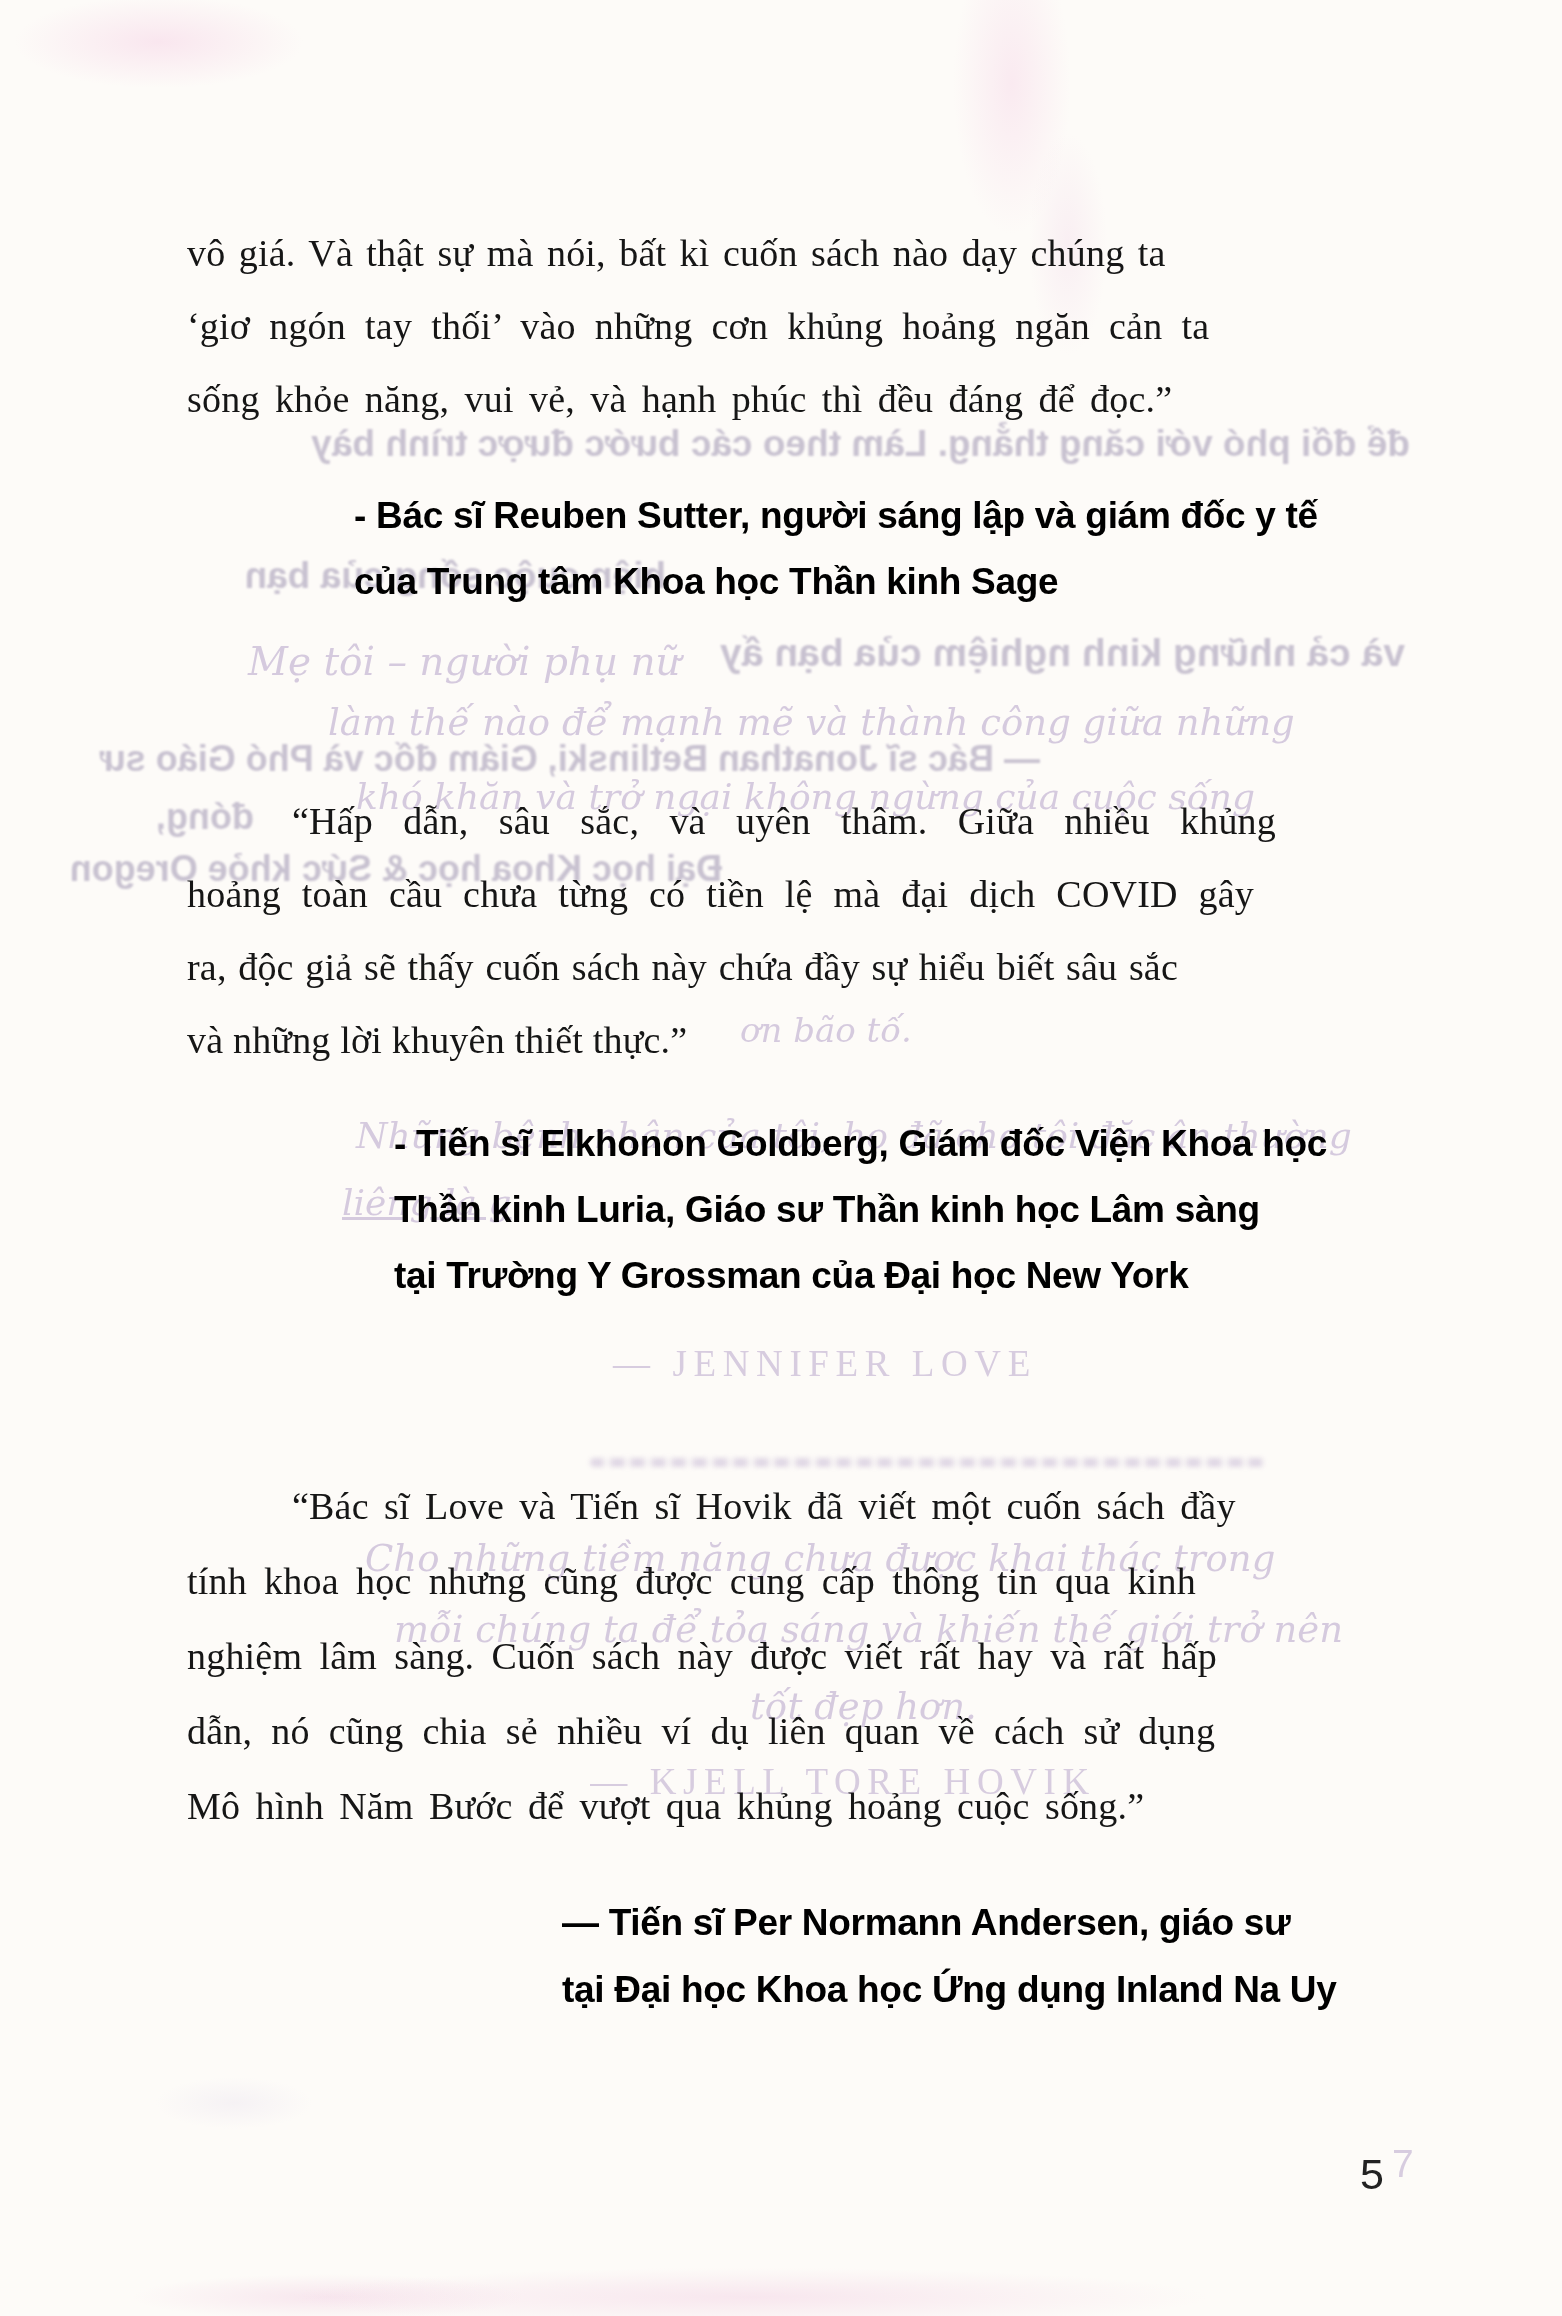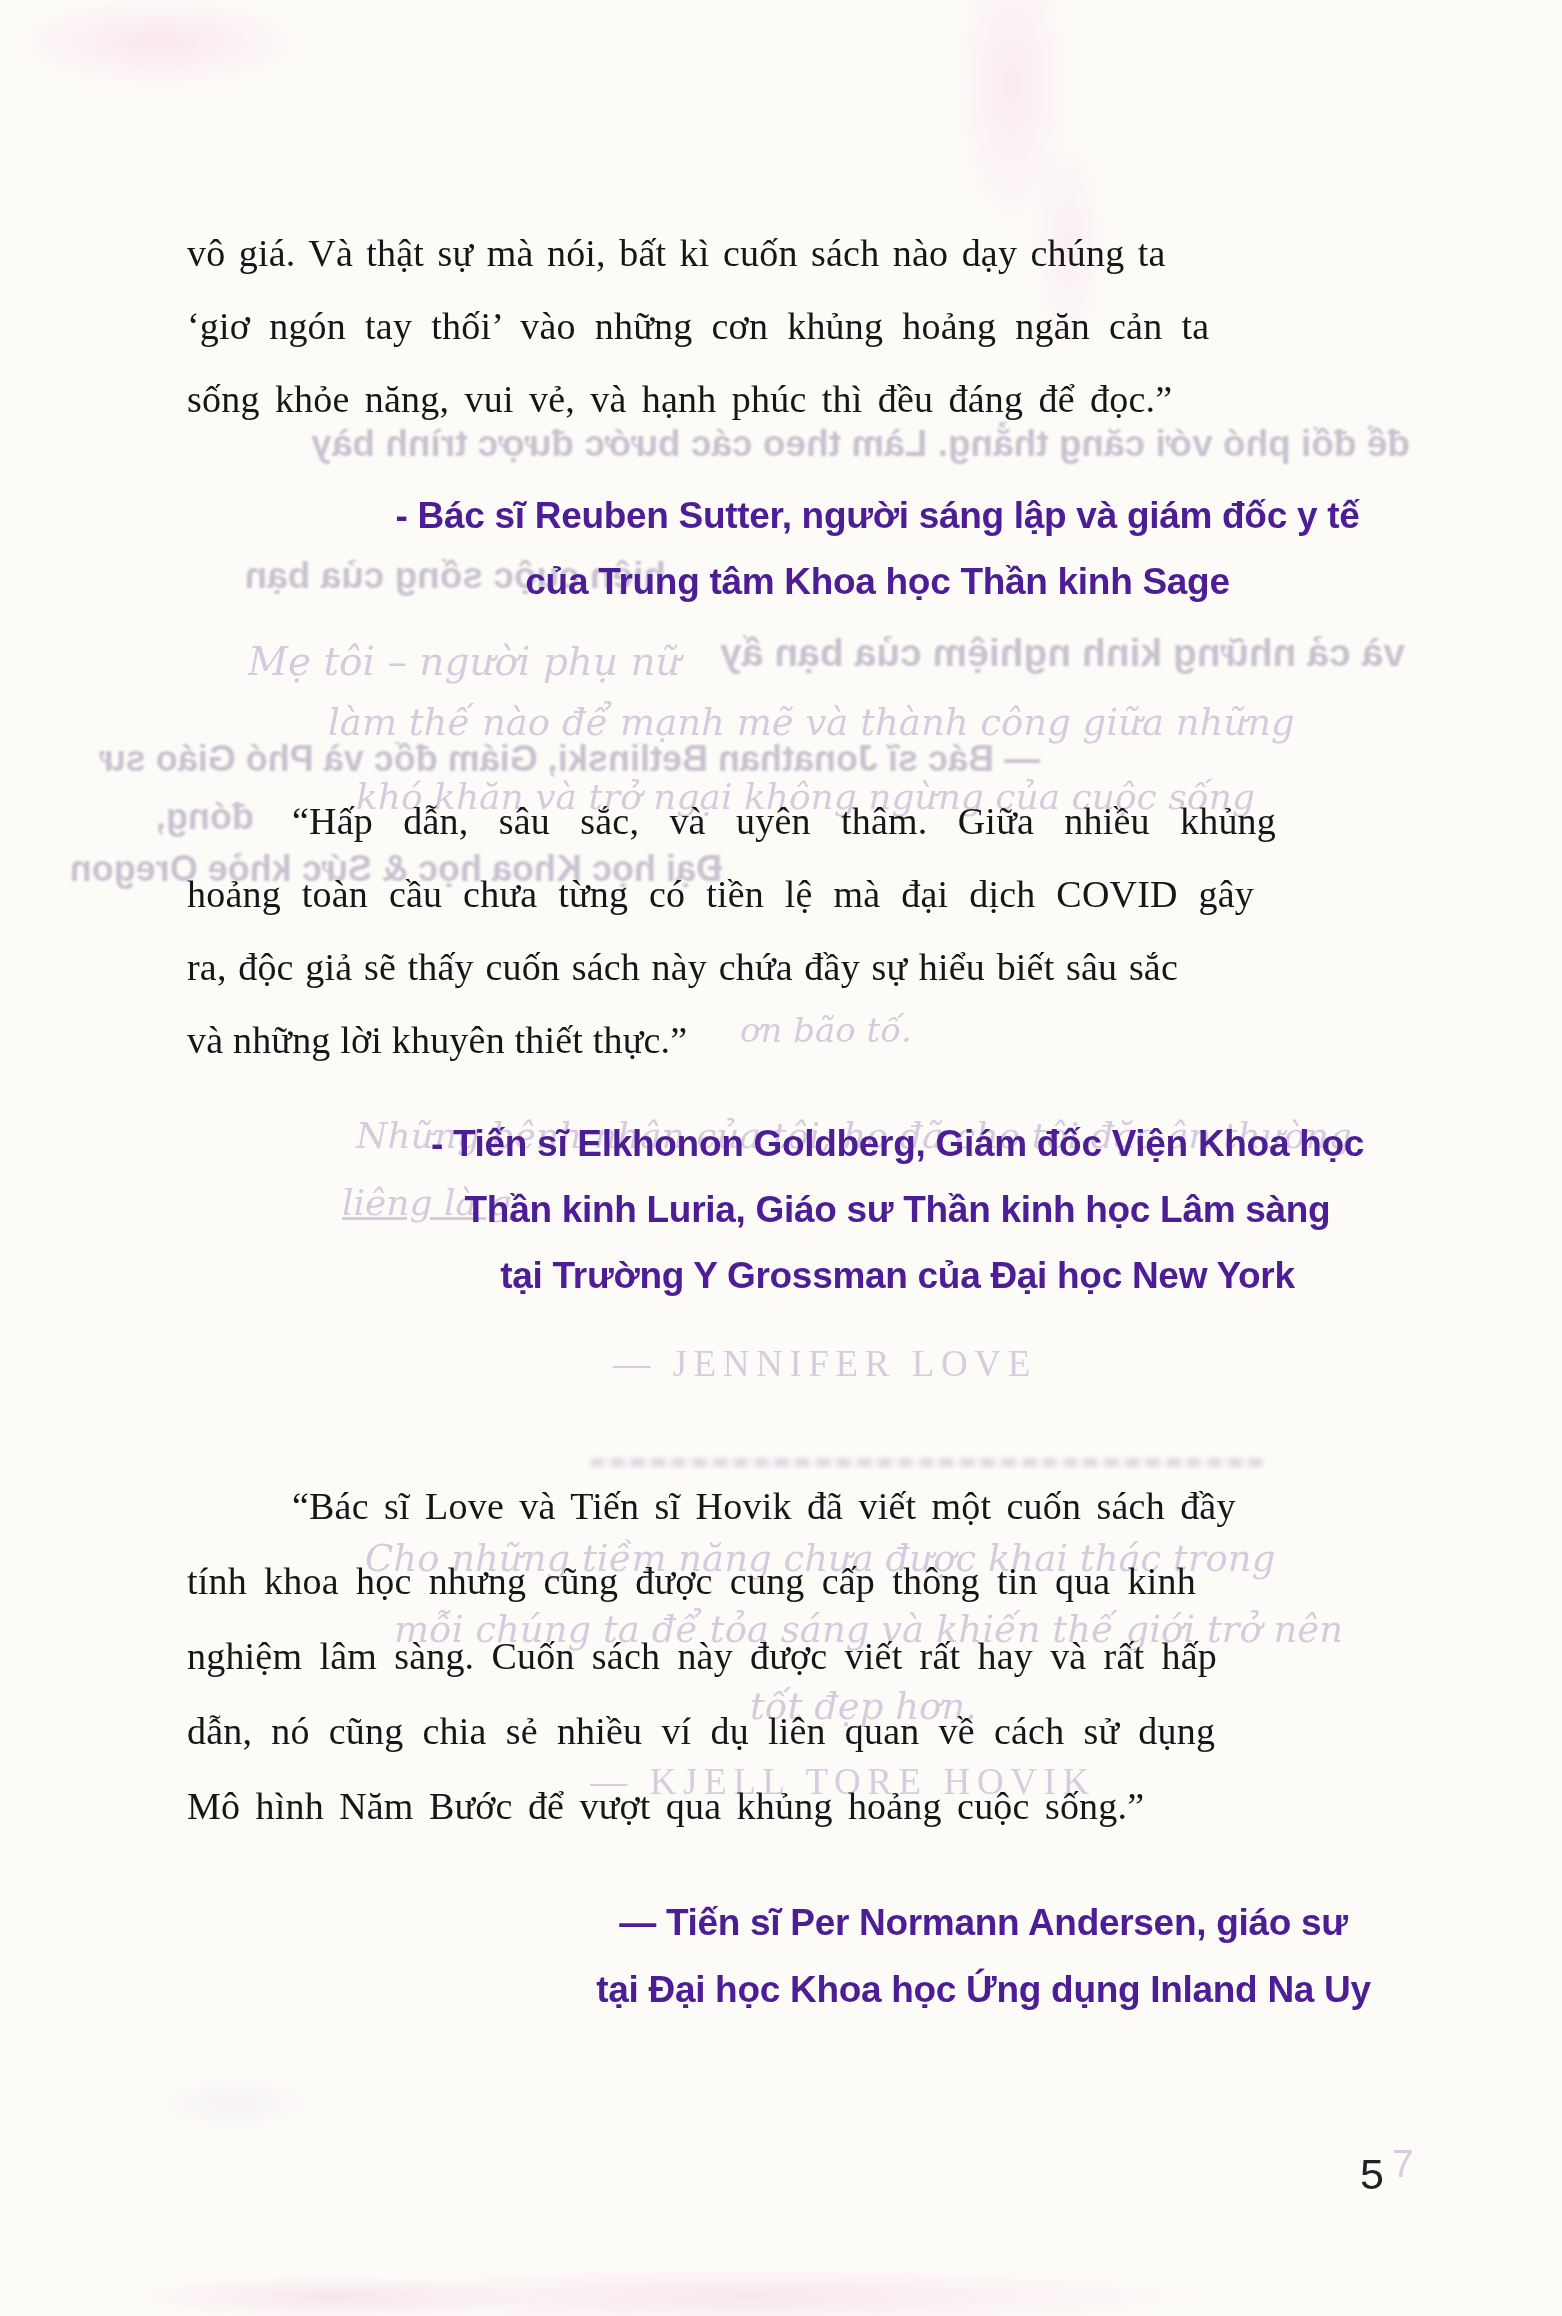--- a/index.html
+++ b/index.html
@@ -46,23 +46,22 @@
   .ws8{word-spacing:7.5px;}  .ws10{word-spacing:9.4px;} .ws12{word-spacing:11.2px;}
   .ws22{word-spacing:20.6px;}
 
   
   .attr{
     position:absolute;
     font-family:"Liberation Sans", sans-serif;
     font-weight:bold;
     font-size:37px;
     line-height:66px;
-    text-align:center;
     letter-spacing:-0.3px;
-    color:#4c1d95;
+    color:#000000;
   }
   .attr .ln{white-space:nowrap;height:66px;}
   .attr3 .ln{height:67px;line-height:67px;}
 
   
   .ghost{position:absolute;pointer-events:none;white-space:nowrap;}
   .g-ital{
     font-family:"DejaVu Serif", serif;
     font-style:italic;
     color:var(--ghost);

